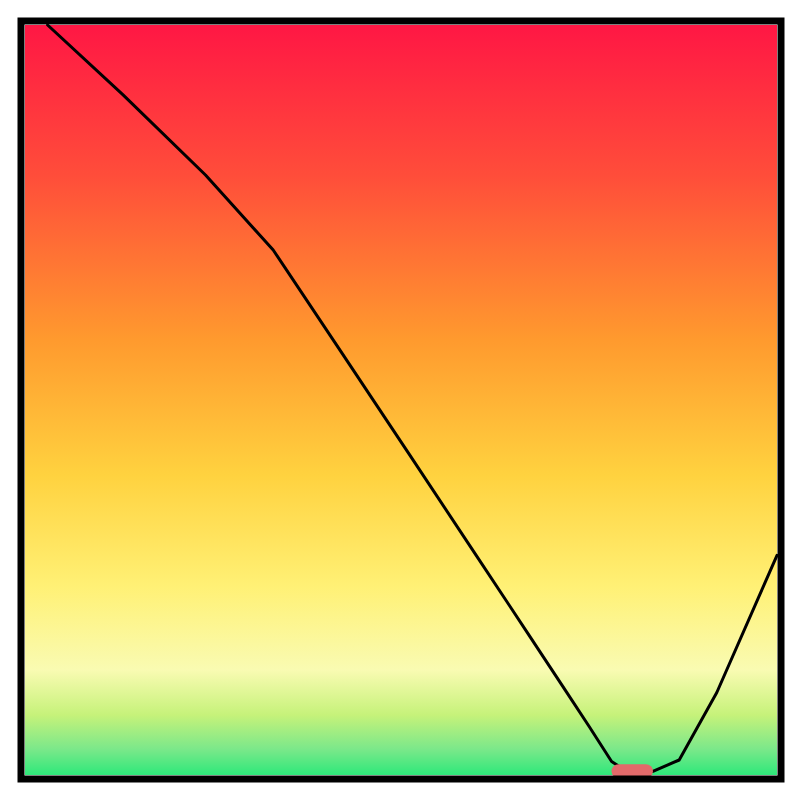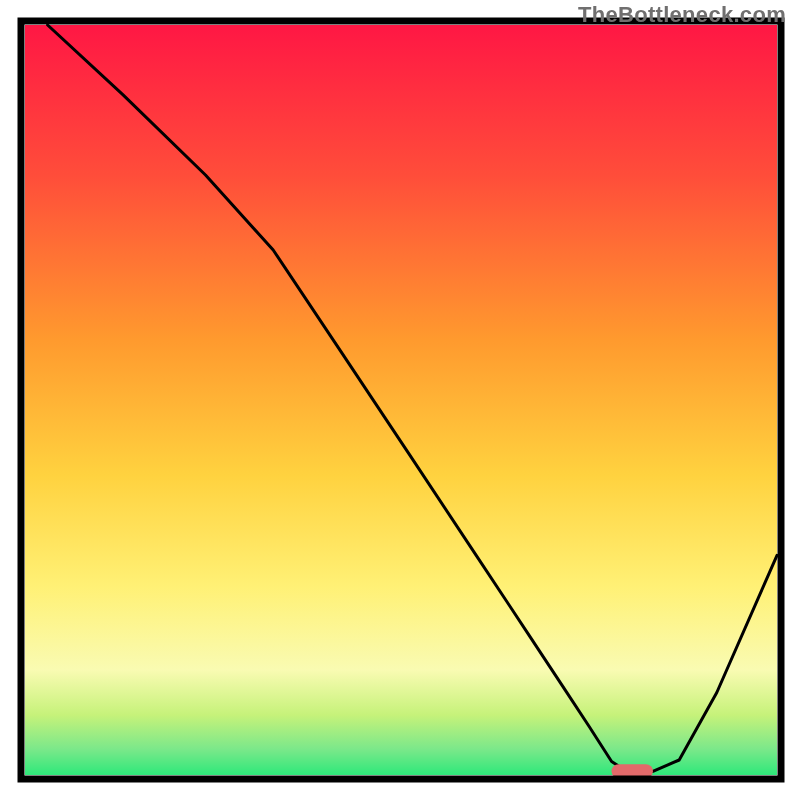--- a/index.html
+++ b/index.html
@@ -44,14 +44,13 @@
           <stop offset="92%" stop-color="#c6f27a"></stop>
           <stop offset="96.5%" stop-color="#7ce88a"></stop>
           <stop offset="100%" stop-color="#2ee87a"></stop>
         </linearGradient>
       </defs>
       <rect x="25" y="25" width="752" height="750" fill="url(#bg-grad)"></rect>
       <path d="M47.6 25.0 L122.8 94.7 L205.5 175.0 L273.2 250.0 L340.8 351.3 L408.5 453.2 L476.2 555.3 L528.8 634.8 L566.4 691.8 L589.0 726.3 L611.6 761.5 L626.6 771.3 L652.9 771.3 L679.2 760.0 L716.8 692.5 L777.0 555.3" stroke="#000" stroke-width="3" fill="none" stroke-linejoin="round" stroke-linecap="round"></path>
       <rect x="611.5600000000001" y="764.25" width="41.3599999999999" height="14" rx="7" fill="#e26a6a"></rect>
       <rect x="21" y="21" width="760" height="758" fill="none" stroke="#000" stroke-width="7"></rect>
     </svg>
-  <div class="watermark">TheBottleneck.com</div>
 </div>
 
 </body></html>

